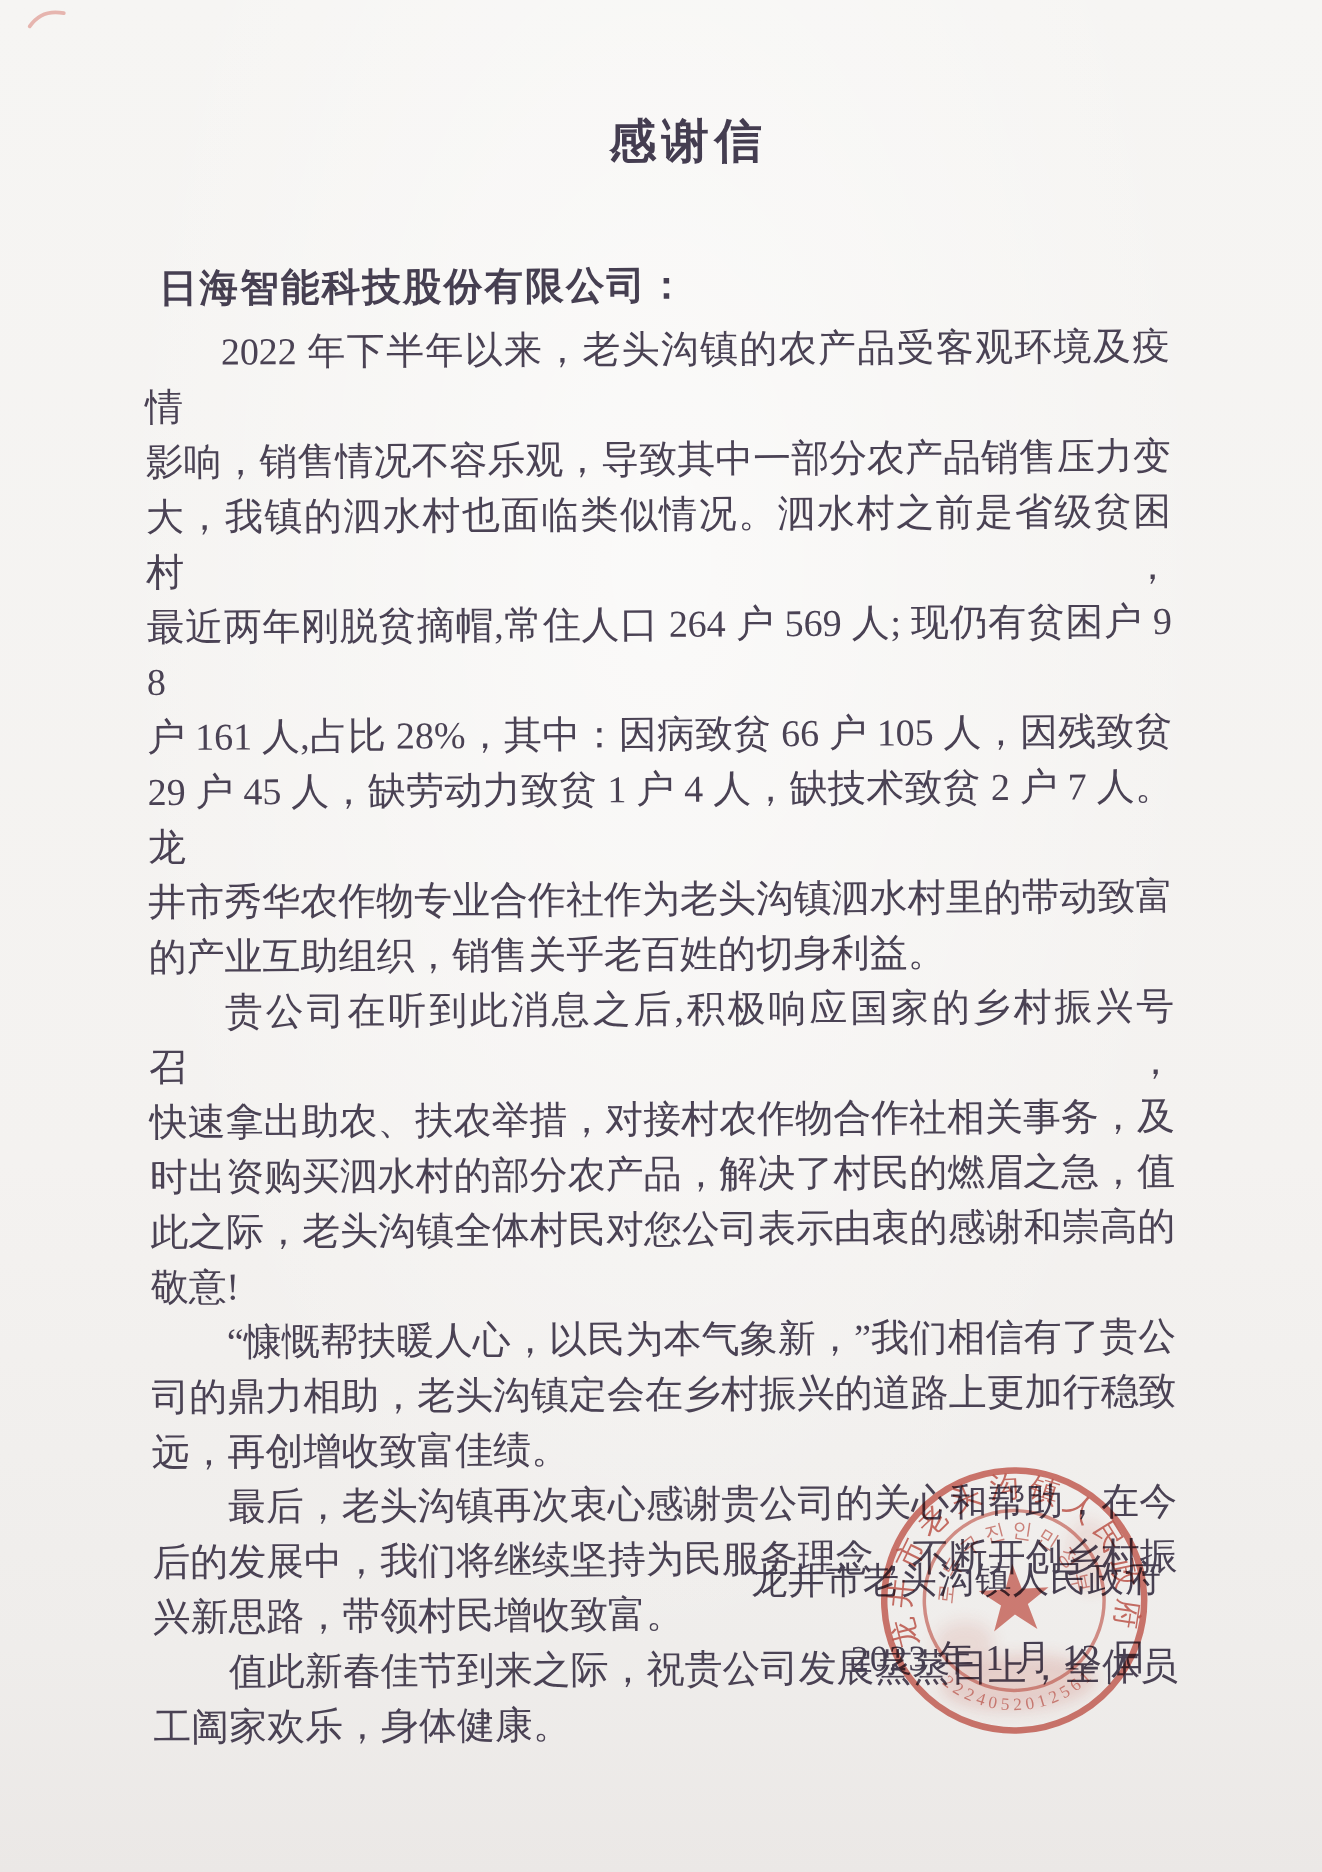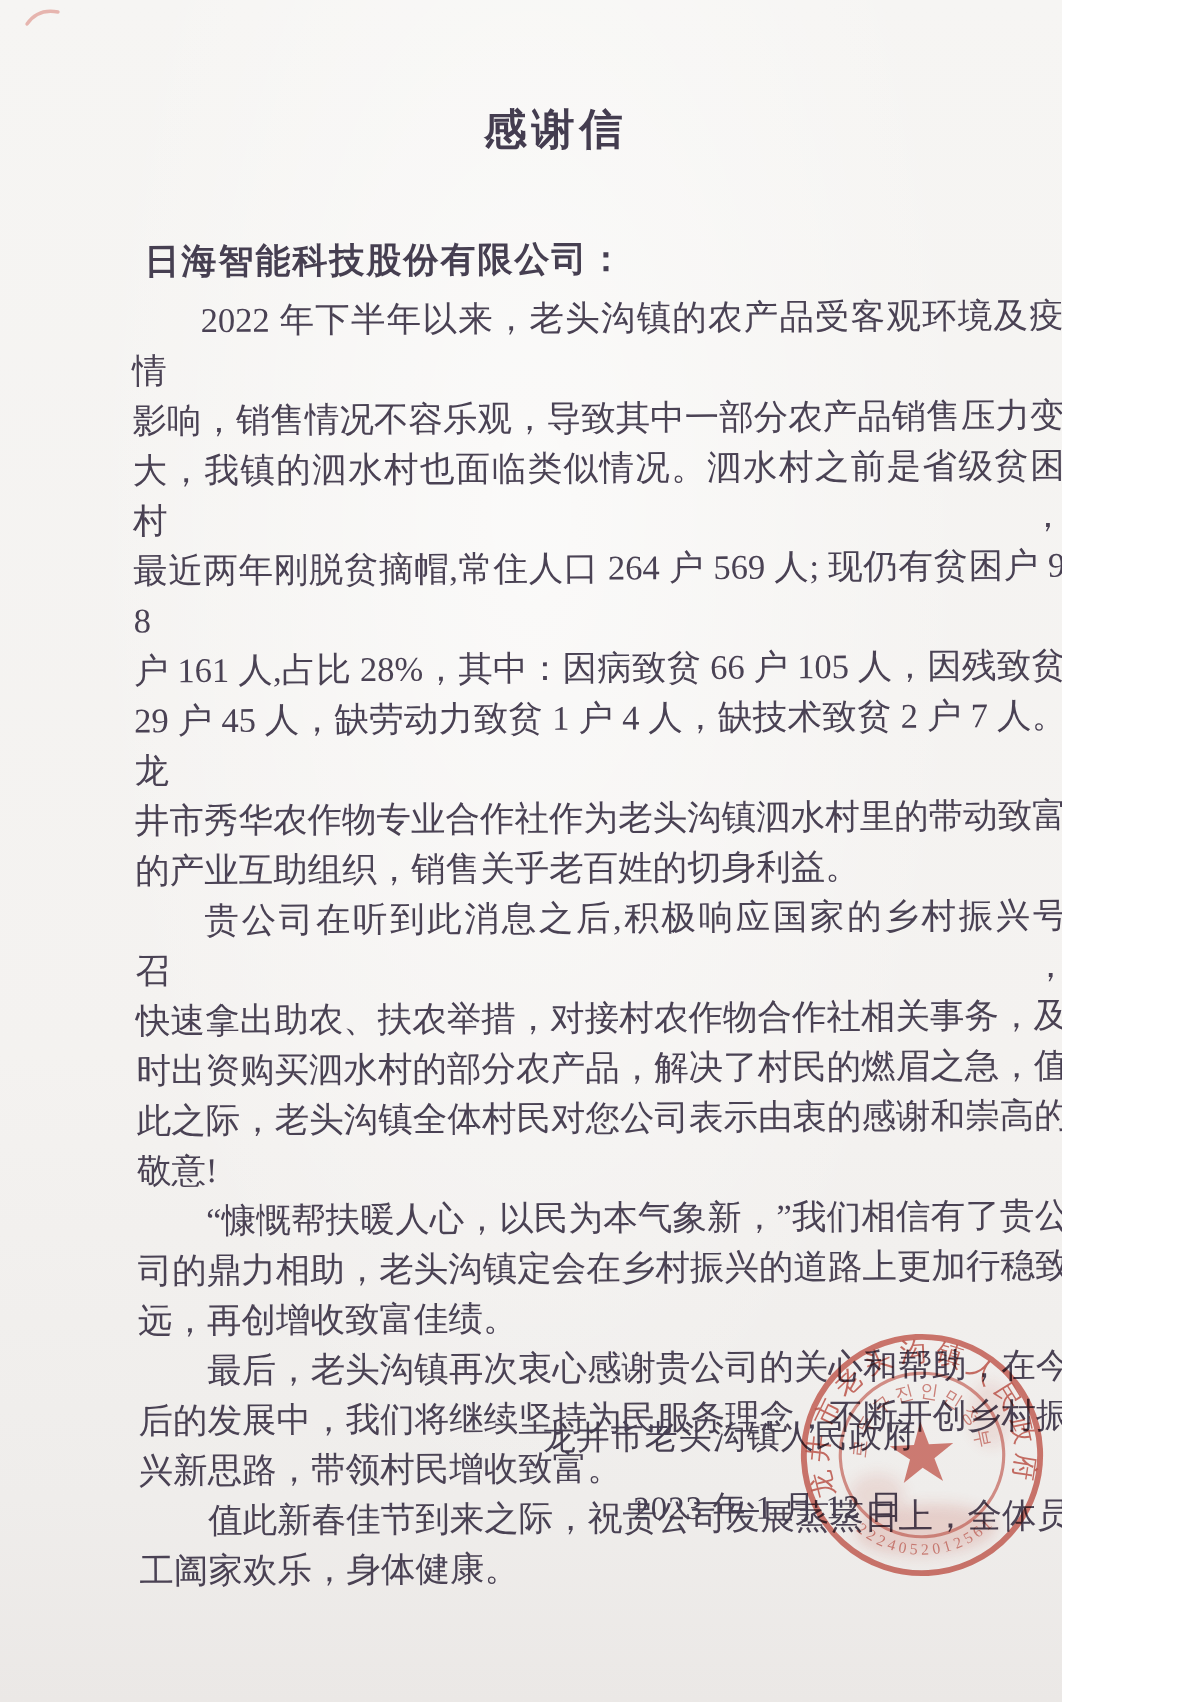--- a/index.html
+++ b/index.html
@@ -1,18 +1,18 @@
 <!DOCTYPE html>
 <html><head>
 <meta charset="utf-8">
 <style>
   html,body{margin:0;padding:0;}
   .page{
     position:relative;
-    width:1062px;height:1702px;
+    width:1202px;height:1702px;
     background:
       radial-gradient(ellipse at 50% 30%, rgba(255,255,255,.55) 0%, rgba(255,255,255,0) 60%),
       linear-gradient(180deg,#f6f5f3 0%,#f4f2f0 62%,#efedeb 88%,#ebe8e6 100%);
     overflow:hidden;
     font-family:"Liberation Serif","DejaVu Serif",serif;
     color:#4a4254;
   }
   .content{position:absolute;inset:0;transform:rotate(-0.35deg);}
   .title{
     position:absolute;top:104px;left:0;right:0;margin:0;

